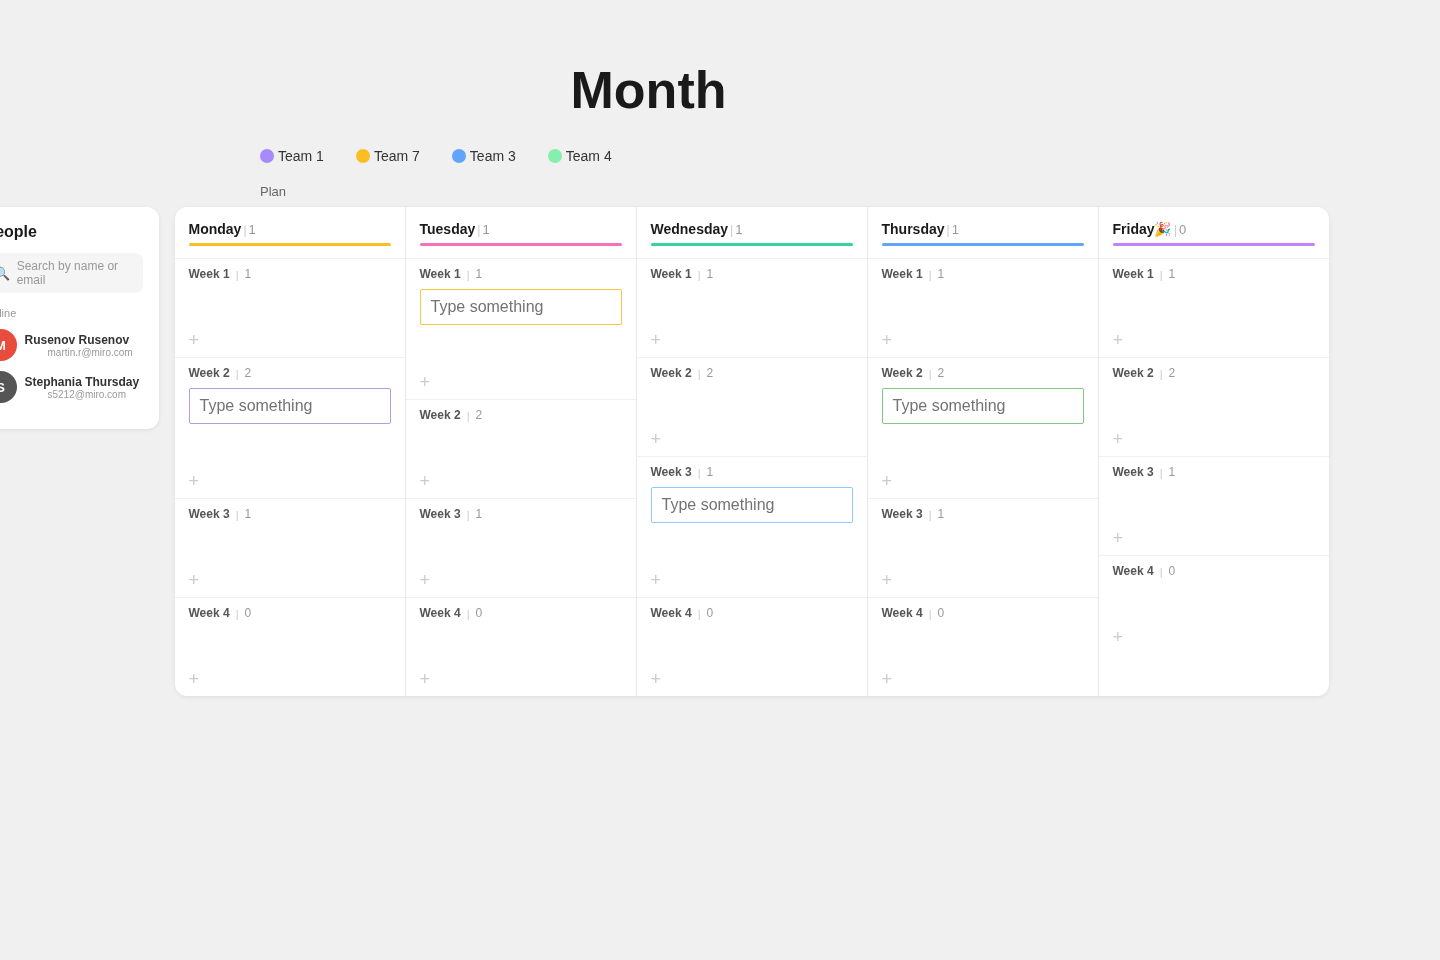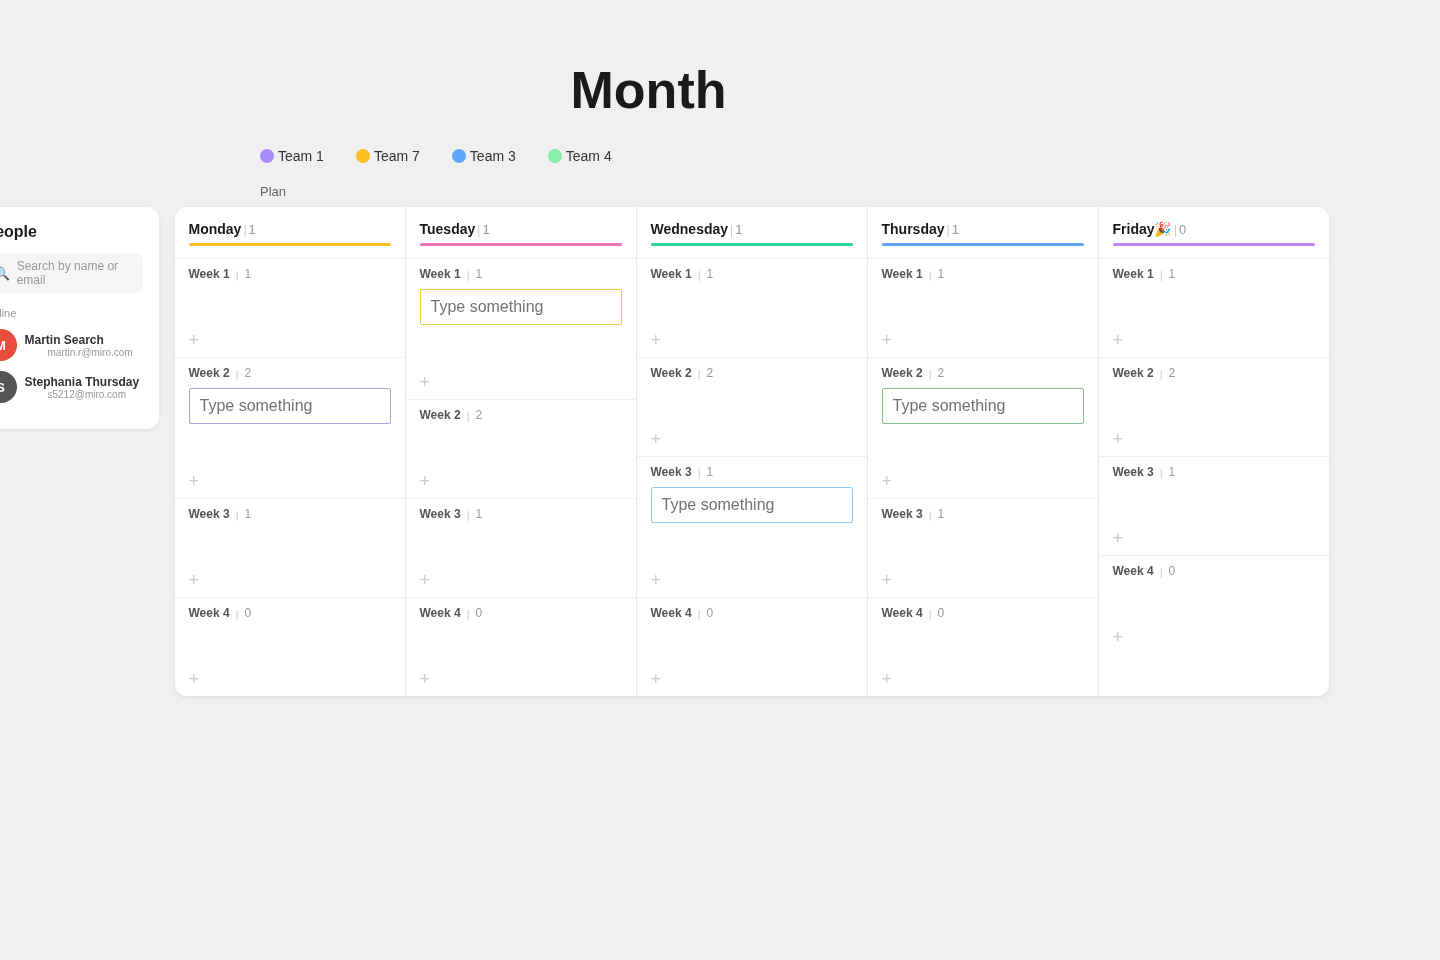--- a/index.html
+++ b/index.html
@@ -284,21 +284,21 @@
       <div class="people-title">People</div>
       <div class="search-box">
         <span class="search-icon">🔍</span>
         <span class="search-placeholder">Search by name or email</span>
       </div>
       <div class="online-label">Online</div>
       <div id="people-list">
           <div class="person-item">
     <div class="avatar avatar-martin">M</div>
     <div class="person-info">
-      <span class="person-name">Martin Search</span>
+      <span class="person-name">Rusenov Rusenov</span>
       <span class="person-email">martin.r@miro.com</span>
     </div>
   </div>
           <div class="person-item">
     <div class="avatar avatar-stephania">S</div>
     <div class="person-info">
       <span class="person-name">Stephania Thursday</span>
       <span class="person-email">s5212@miro.com</span>
     </div>
   </div>

